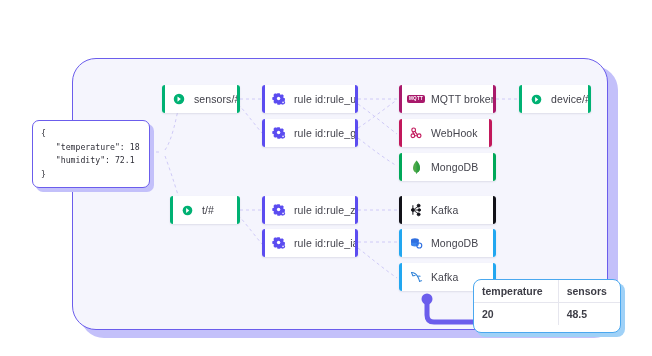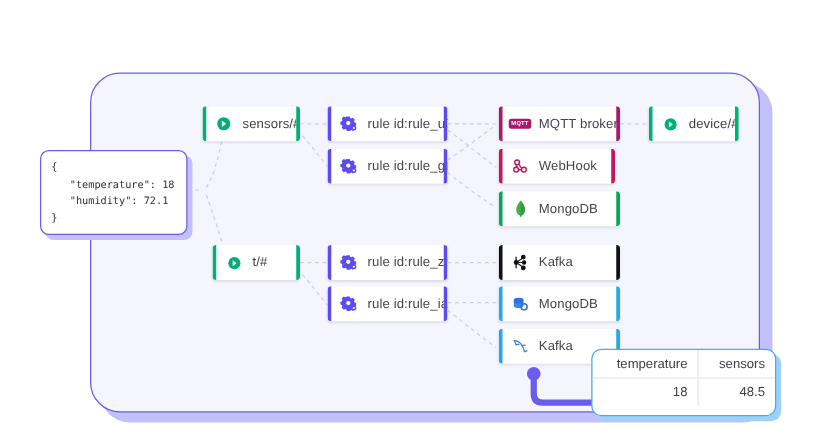--- a/index.html
+++ b/index.html
@@ -135,23 +135,23 @@
     box-sizing: border-box;
     overflow: hidden;
   }
   #table-panel table {
     width: 100%;
     border-collapse: collapse;
     font-size: 10.5px;
     color: #3d3d46;
   }
   #table-panel th, #table-panel td {
-    text-align: right;
+    text-align: left;
     padding: 5px 8px;
-    font-weight: normal;
+    font-weight: bold;
     border-right: 1px solid #e6e6ee;
   }
   #table-panel th:last-child, #table-panel td:last-child { border-right: none; }
   #table-panel thead th { border-bottom: 1px solid #e6e6ee; color: #3d3d46; }
 
   .mqtt-chip {
     background: #a9196b;
     color: #fff;
     font-size: 4.6px;
     font-weight: bold;
@@ -387,18 +387,18 @@
 <div id="table-panel">
   <table>
     <thead>
       <tr>
         <th>temperature</th>
         <th>sensors</th>
       </tr>
     </thead>
     <tbody>
       <tr>
-        <td>18</td>
+        <td>20</td>
         <td>48.5</td>
       </tr>
     </tbody>
   </table>
 </div>
 
 </body></html>

